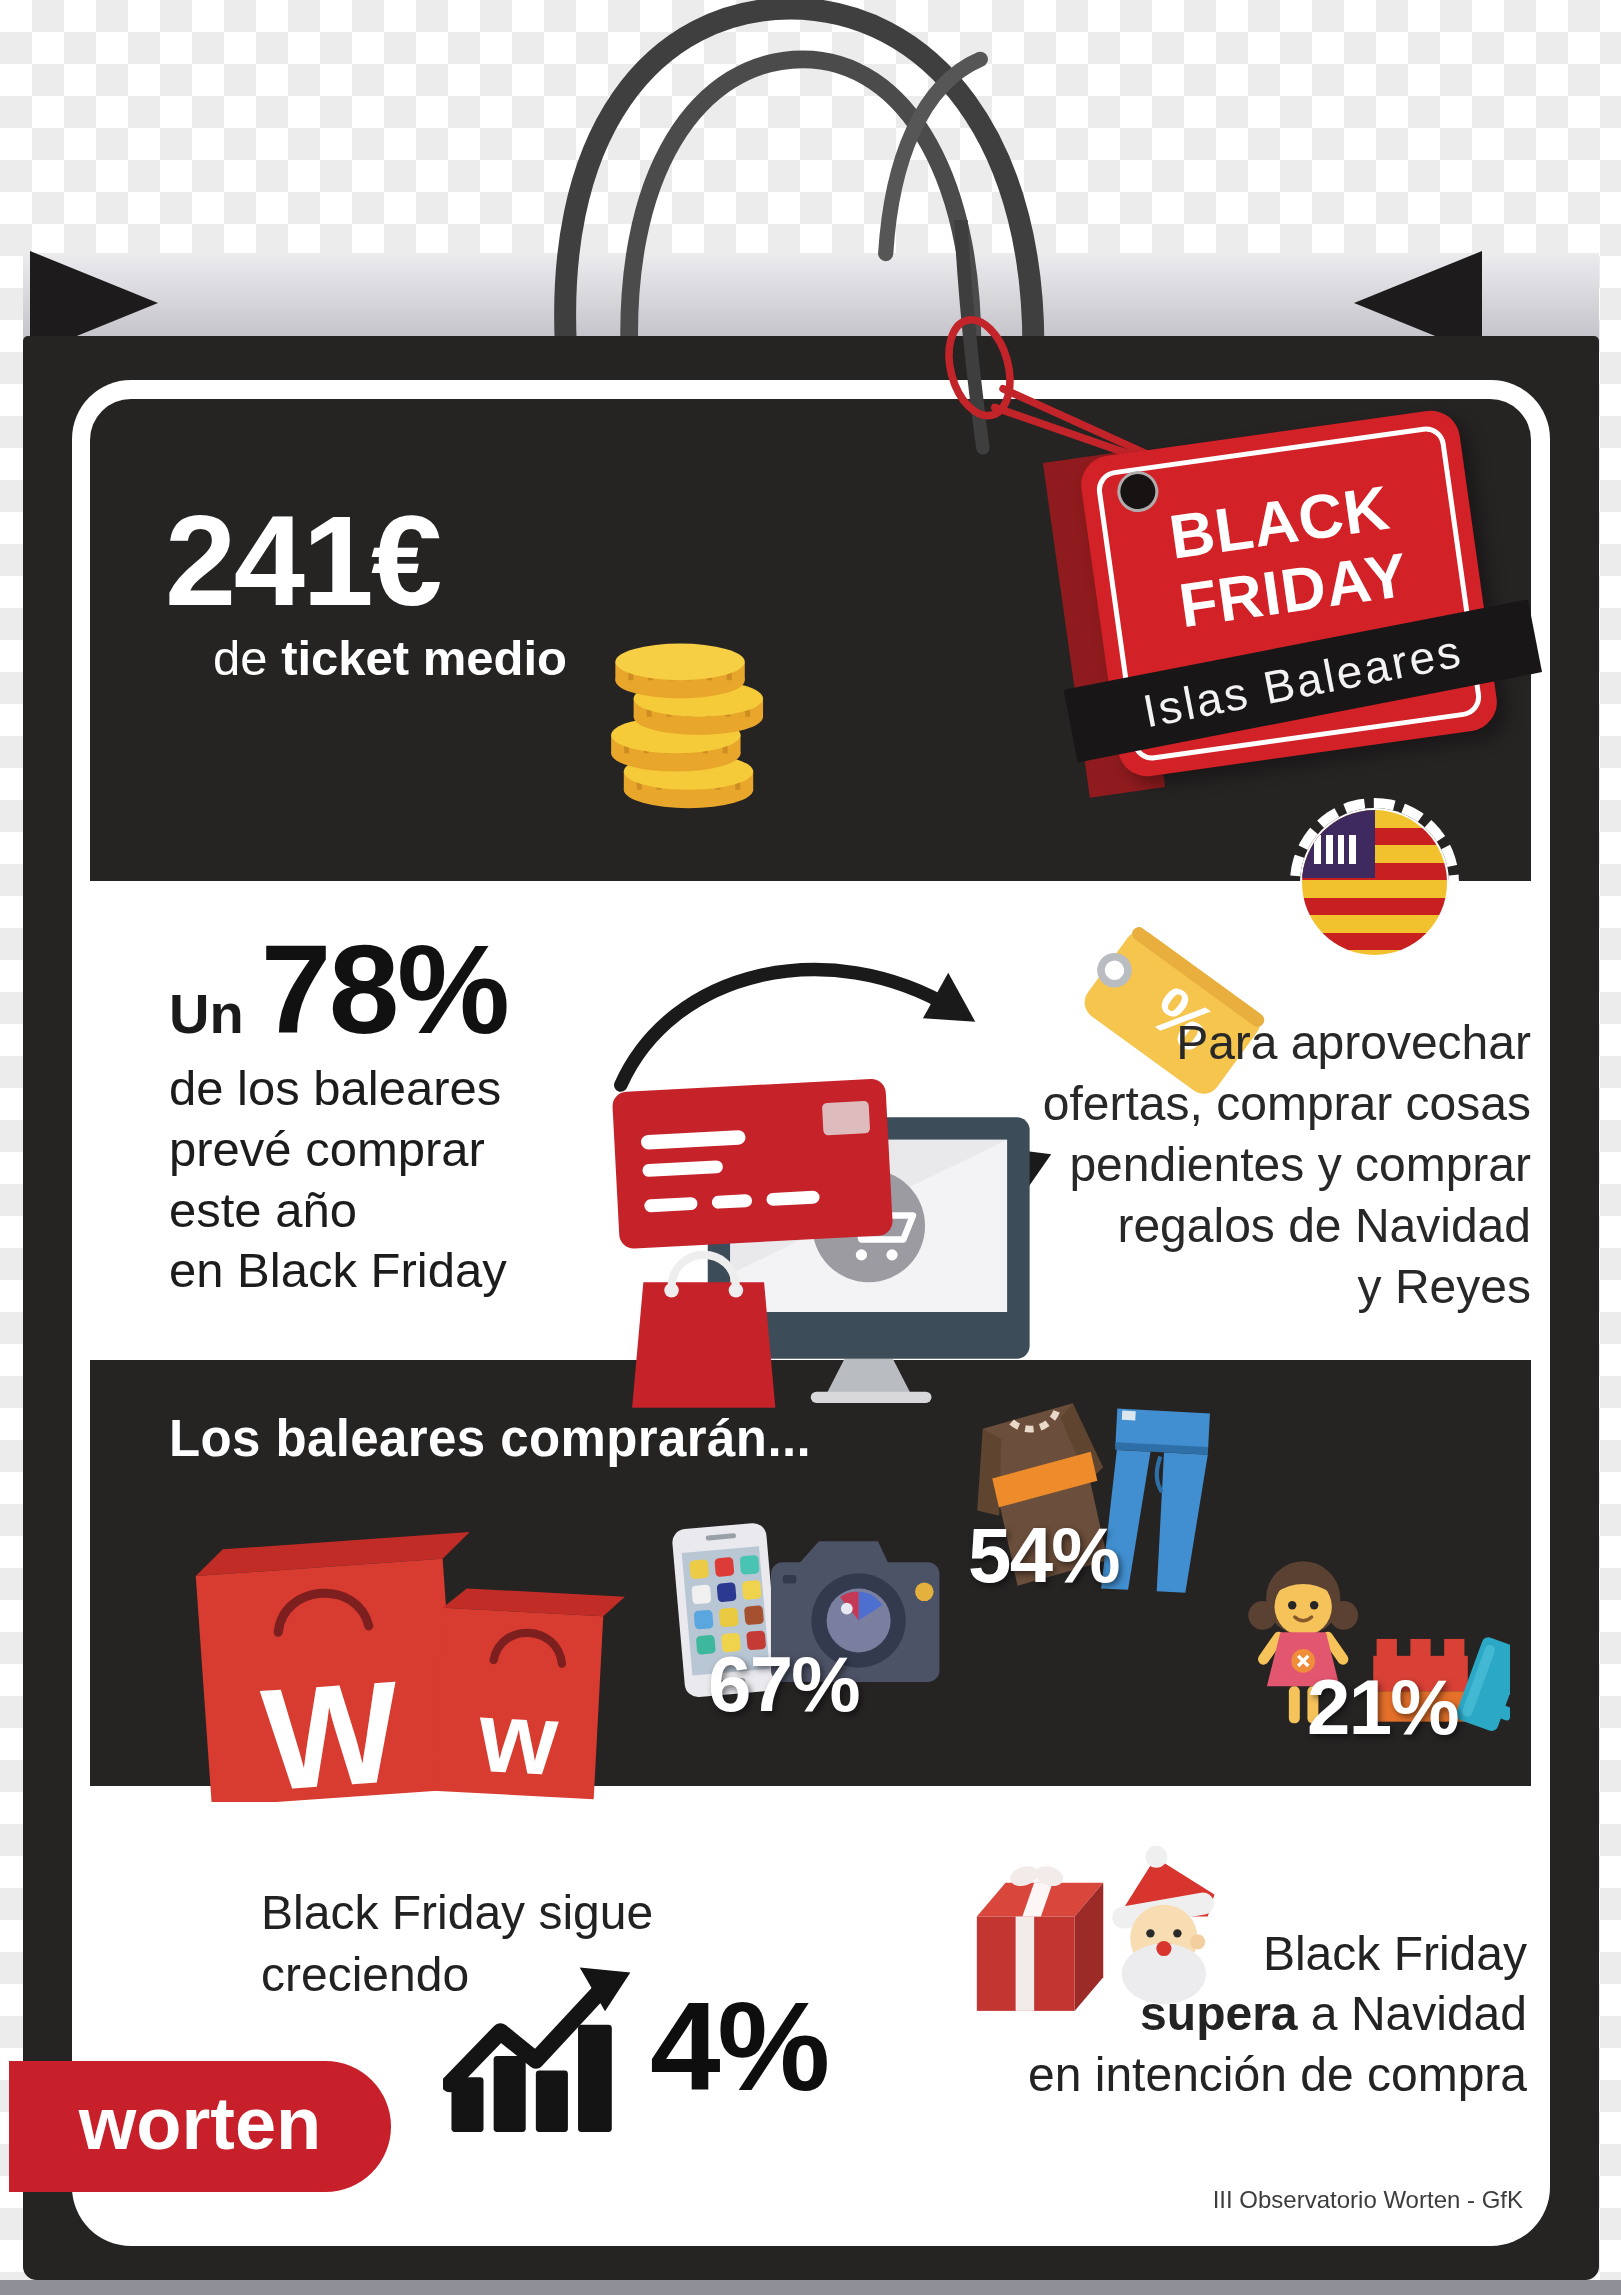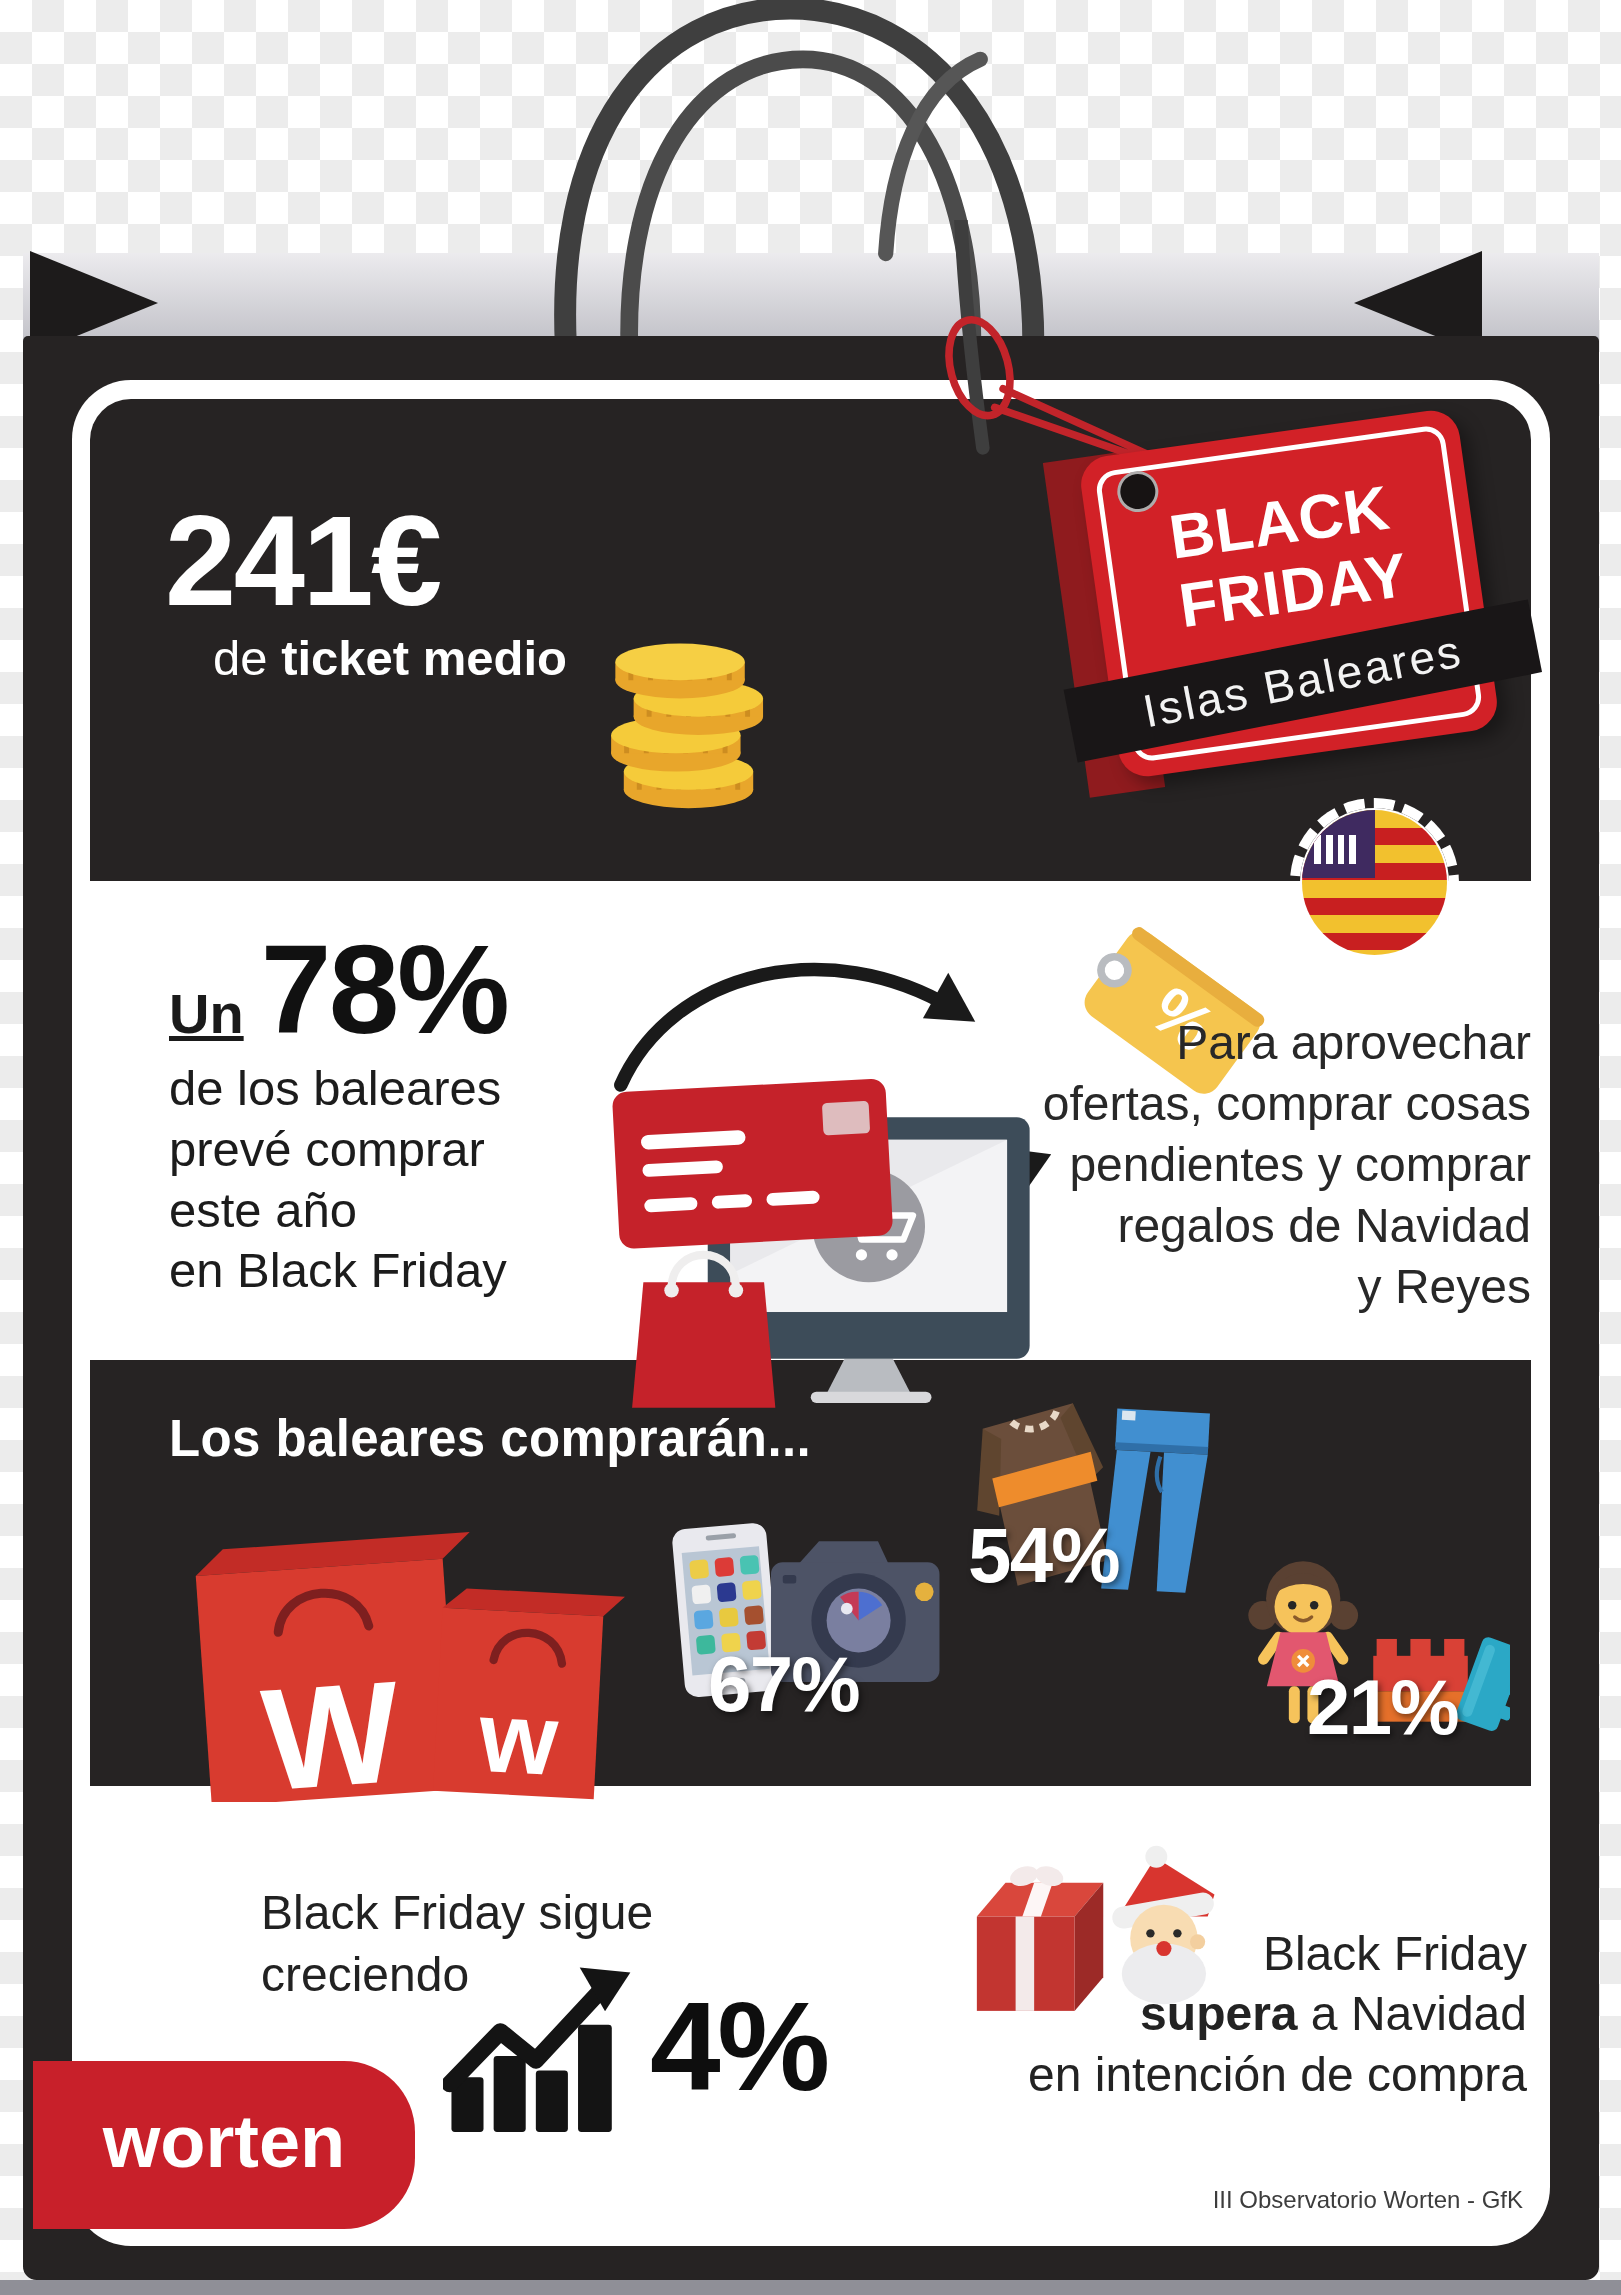--- a/index.html
+++ b/index.html
@@ -39,21 +39,21 @@
   #ribbon span{font-size:46px;color:#f3f3f3;letter-spacing:2.5px;}
   #flag-badge{left:1290px;top:798px;width:169px;height:169px;z-index:10;}
   #flag-badge .ring{position:absolute;left:0;top:0;width:149px;height:149px;border:10px dashed #fff;background:#fff;background-clip:padding-box;border-radius:50%;}
   #flag-badge .flag{position:absolute;left:12px;top:12px;width:145px;height:145px;border-radius:50%;overflow:hidden;
     background:repeating-linear-gradient(#f2c12e 0 18px,#c81f20 18px 35px);}
   #flag-badge .canton{position:absolute;left:0;top:0;width:73px;height:68px;background:#3f2a60;}
   #flag-badge .castle{position:absolute;left:12px;top:25px;width:49px;height:29px;
     background:linear-gradient(90deg,#fff 0 6.8px,transparent 6.8px 12px,#fff 12px 18.6px,transparent 18.6px 24px,#fff 24px 30px,transparent 30px 35px,#fff 35px 42px,transparent 42px);}
   #intent{left:169px;top:929px;z-index:7;}
   #intent .row{display:flex;align-items:baseline;gap:17px;}
-  #intent .un{font-size:56px;font-weight:600;color:#1a1a1a;text-decoration:underline;}
+  #intent .un{font-size:56px;font-weight:600;color:#1a1a1a;}
   #intent .big{font-size:127px;font-weight:800;letter-spacing:-2.5px;color:#111;line-height:.95;}
   #intent .lines{font-size:49px;color:#1c1c1c;line-height:1.24;font-weight:500;margin-top:8.4px;}
   #arrows{left:591px;top:912px;z-index:7;}
   #disc-tag{left:1066px;top:905px;z-index:7;}
   #reason{right:91px;top:1013px;width:642px;text-align:right;font-size:48px;line-height:1.27;color:#282828;font-weight:500;z-index:7;}
   #shop{left:583px;top:1073px;z-index:8;}
   #buy-head{left:169px;top:1409px;font-size:51px;font-weight:800;color:#fff;letter-spacing:0.4px;z-index:7;}
   #wbags{left:156px;top:1505px;z-index:7;}
   #phonecam{left:671px;top:1516px;z-index:7;}
   #clothes{left:970px;top:1375px;z-index:7;}
@@ -62,21 +62,21 @@
   #pct-tech{left:708px;top:1645px;}
   #pct-fashion{left:968px;top:1516px;}
   #pct-toys{left:1307px;top:1668px;}
   #grow-txt{left:253px;top:1882px;font-size:48px;color:#222;line-height:1.3;font-weight:500;z-index:7;margin-left:8px;}
   #chart-ic{left:443px;top:1959px;z-index:7;}
   #grow-val{left:650px;top:1986px;font-size:127px;font-weight:800;color:#0e0e0e;letter-spacing:-3.4px;line-height:.95;z-index:7;}
   #giftsanta{left:953px;top:1839px;z-index:7;}
   #compare{right:95px;top:1924px;width:659px;text-align:right;font-size:48px;line-height:1.26;color:#232323;font-weight:500;z-index:7;}
   #compare b{font-weight:800;}
   #footer{right:99px;top:2186px;font-size:24px;font-weight:400;color:#3d3d3d;z-index:7;}
-  #logo{left:33px;top:2061px;width:382px;height:168px;background:#c8202a;border-radius:0 71px 71px 0;display:flex;align-items:center;justify-content:center;z-index:30;}
+  #logo{left:9px;top:2061px;width:382px;height:131px;background:#c8202a;border-radius:0 71px 71px 0;display:flex;align-items:center;justify-content:center;z-index:30;}
   #logo span{font-size:74px;font-weight:700;color:#fff;letter-spacing:0;padding-bottom:6.8px;}
   #string{left:895px;top:220px;width:304px;height:287px;z-index:8;}
   svg text{font-family:"Liberation Sans",sans-serif;}
 </style>
 </head>
 <body>
 
 <div id="canvas">
 
   <svg id="handles" class="abs" viewBox="0 0 760 446">

